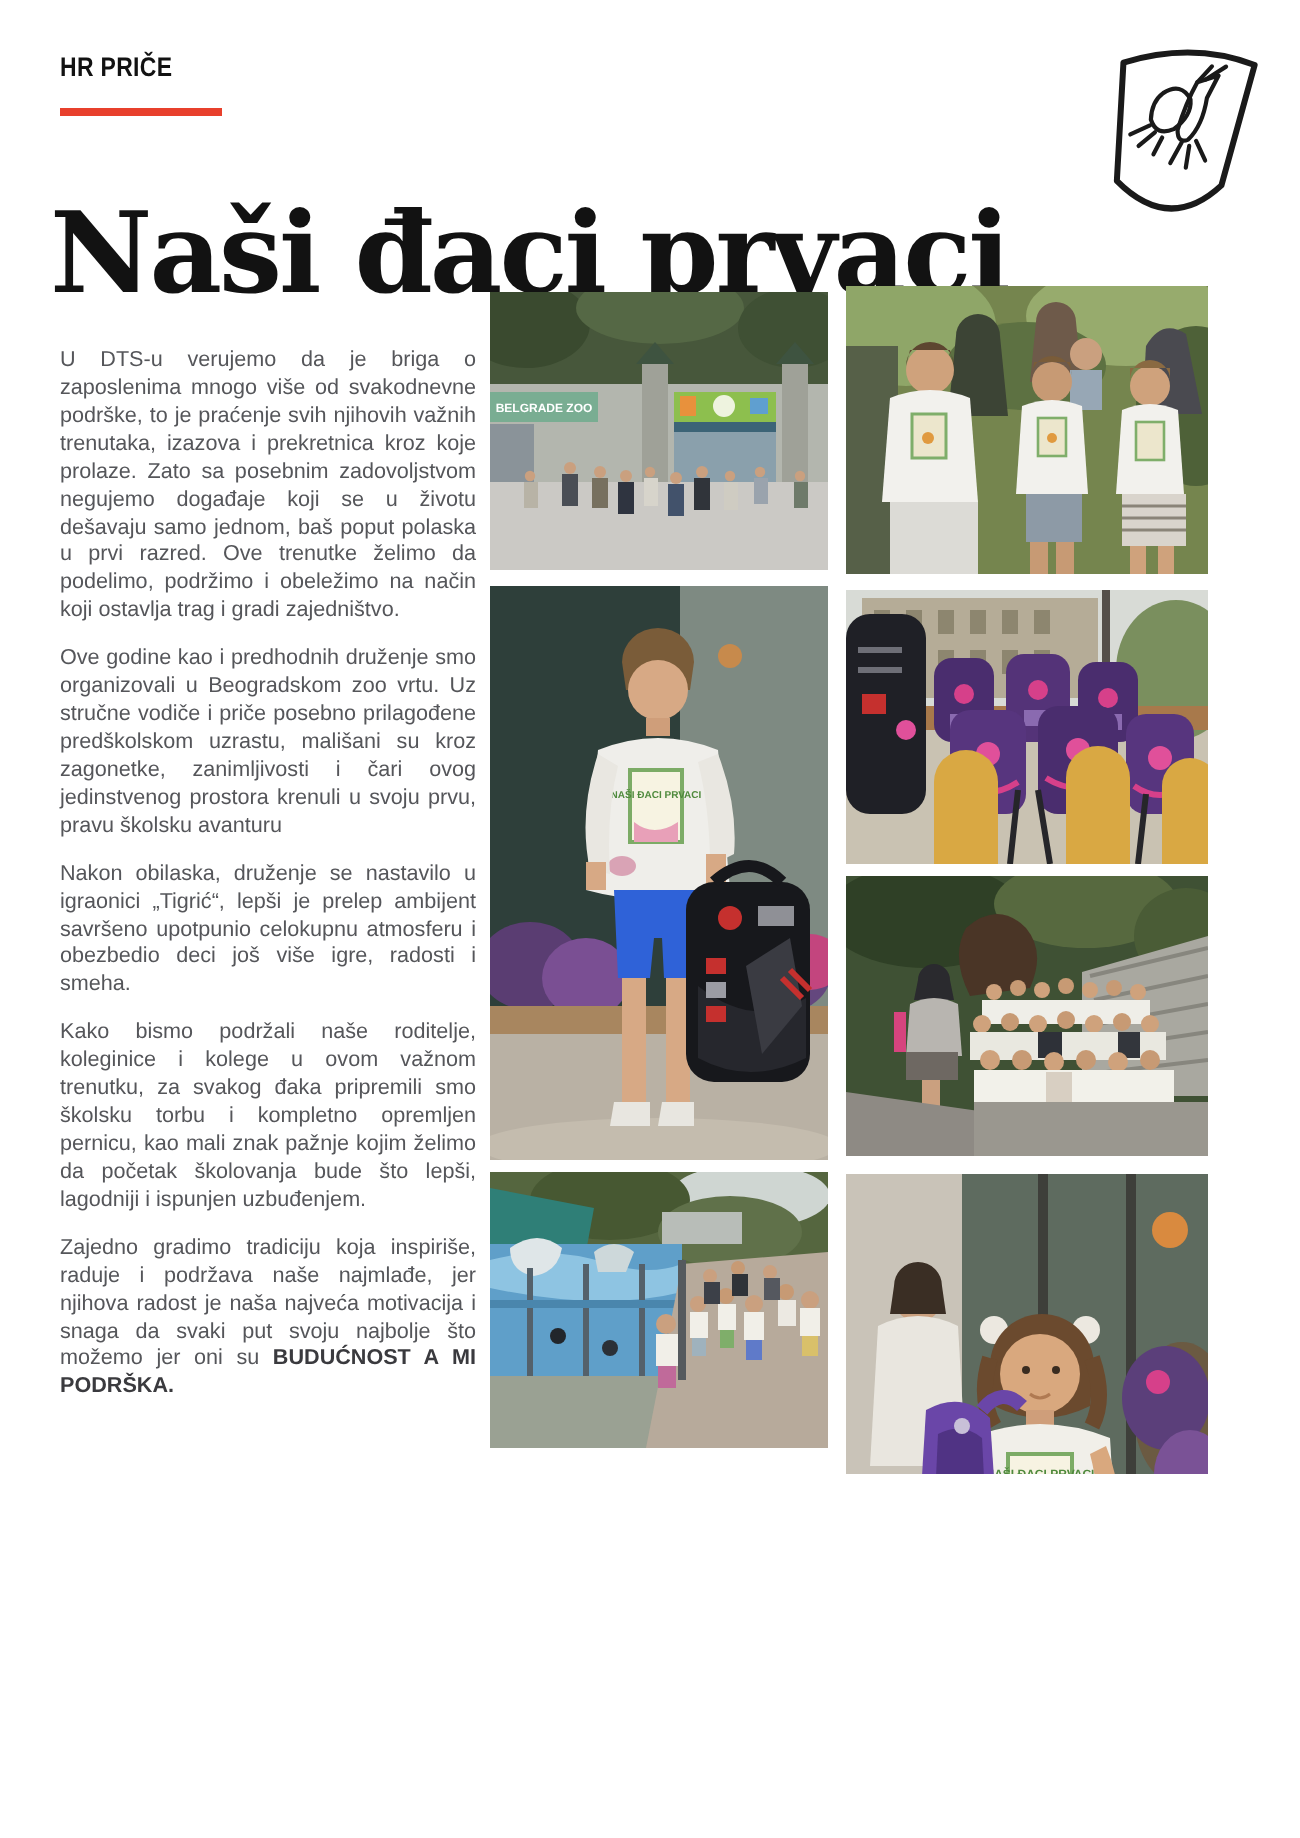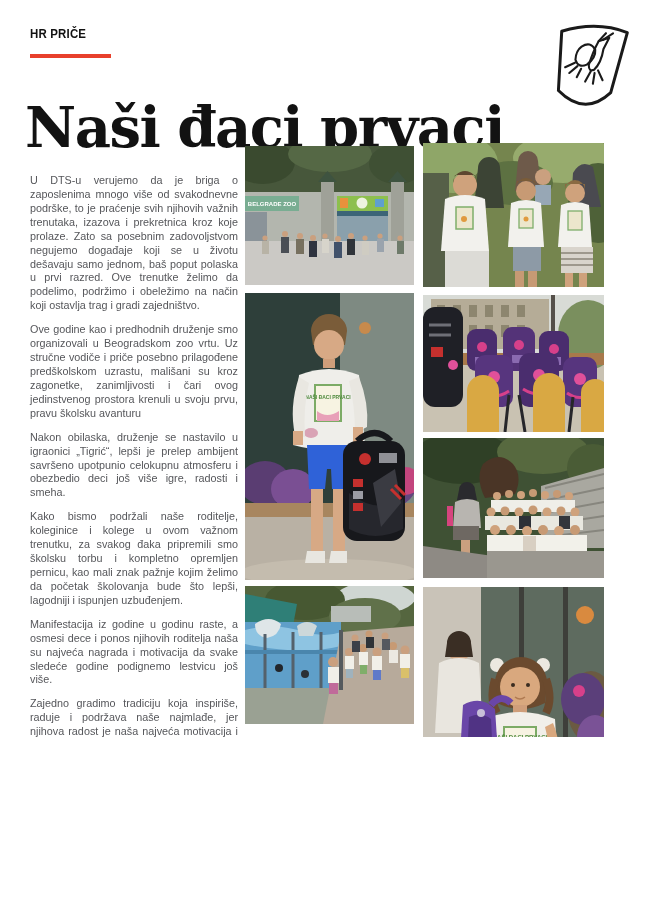--- a/index.html
+++ b/index.html
@@ -63,21 +63,20 @@
         </g>
       </g>
     </svg>
   </div>
 
   <div class="copy">
     <p>U DTS-u verujemo da je briga o zaposlenima mnogo više od svakodnevne podrške, to je praćenje svih njihovih važnih trenutaka, izazova i prekretnica kroz koje prolaze. Zato sa posebnim zadovoljstvom negujemo događaje koji se u životu dešavaju samo jednom, baš poput polaska u prvi razred. Ove trenutke želimo da podelimo, podržimo i obeležimo na način koji ostavlja trag i gradi zajedništvo.</p>
     <p>Ove godine kao i predhodnih druženje smo organizovali u Beogradskom zoo vrtu. Uz stručne vodiče i priče posebno prilagođene predškolskom uzrastu, mališani su kroz zagonetke, zanimljivosti i čari ovog jedinstvenog prostora krenuli u svoju prvu, pravu školsku avanturu</p>
     <p>Nakon obilaska, druženje se nastavilo u igraonici „Tigrić“, lepši je prelep ambijent savršeno upotpunio celokupnu atmosferu i obezbedio deci još više igre, radosti i smeha.</p>
     <p>Kako bismo podržali naše roditelje, koleginice i kolege u ovom važnom trenutku, za svakog đaka pripremili smo školsku torbu i kompletno opremljen pernicu, kao mali znak pažnje kojim želimo da početak školovanja bude što lepši, lagodniji i ispunjen uzbuđenjem.</p>
-    <p>Manifestacija iz godine u godinu raste, a osmesi dece i ponos njihovih roditelja naša su najveća nagrada i motivacija da svake sledeće godine podignemo lestvicu još više.</p>
     <p><span>Zajedno gradimo tradiciju koja inspiriše, raduje i podržava naše najmlađe, jer njihova radost je naša najveća motivacija i snaga da svaki put svoju najbolje što možemo jer oni su </span><b>BUDUĆNOST A MI PODRŠKA.</b></p>
   </div>
 
   <div class="photo ph-m1">
     <svg viewBox="0 0 169 139" preserveAspectRatio="none">
       <rect width="169" height="139" fill="#c9cdc6"></rect>
       <rect width="169" height="52" fill="#47573b"></rect>
       <ellipse cx="18" cy="16" rx="32" ry="22" fill="#3a4a2f"></ellipse>
       <ellipse cx="85" cy="8" rx="42" ry="18" fill="#556845"></ellipse>
       <ellipse cx="152" cy="18" rx="28" ry="20" fill="#3f5034"></ellipse>

